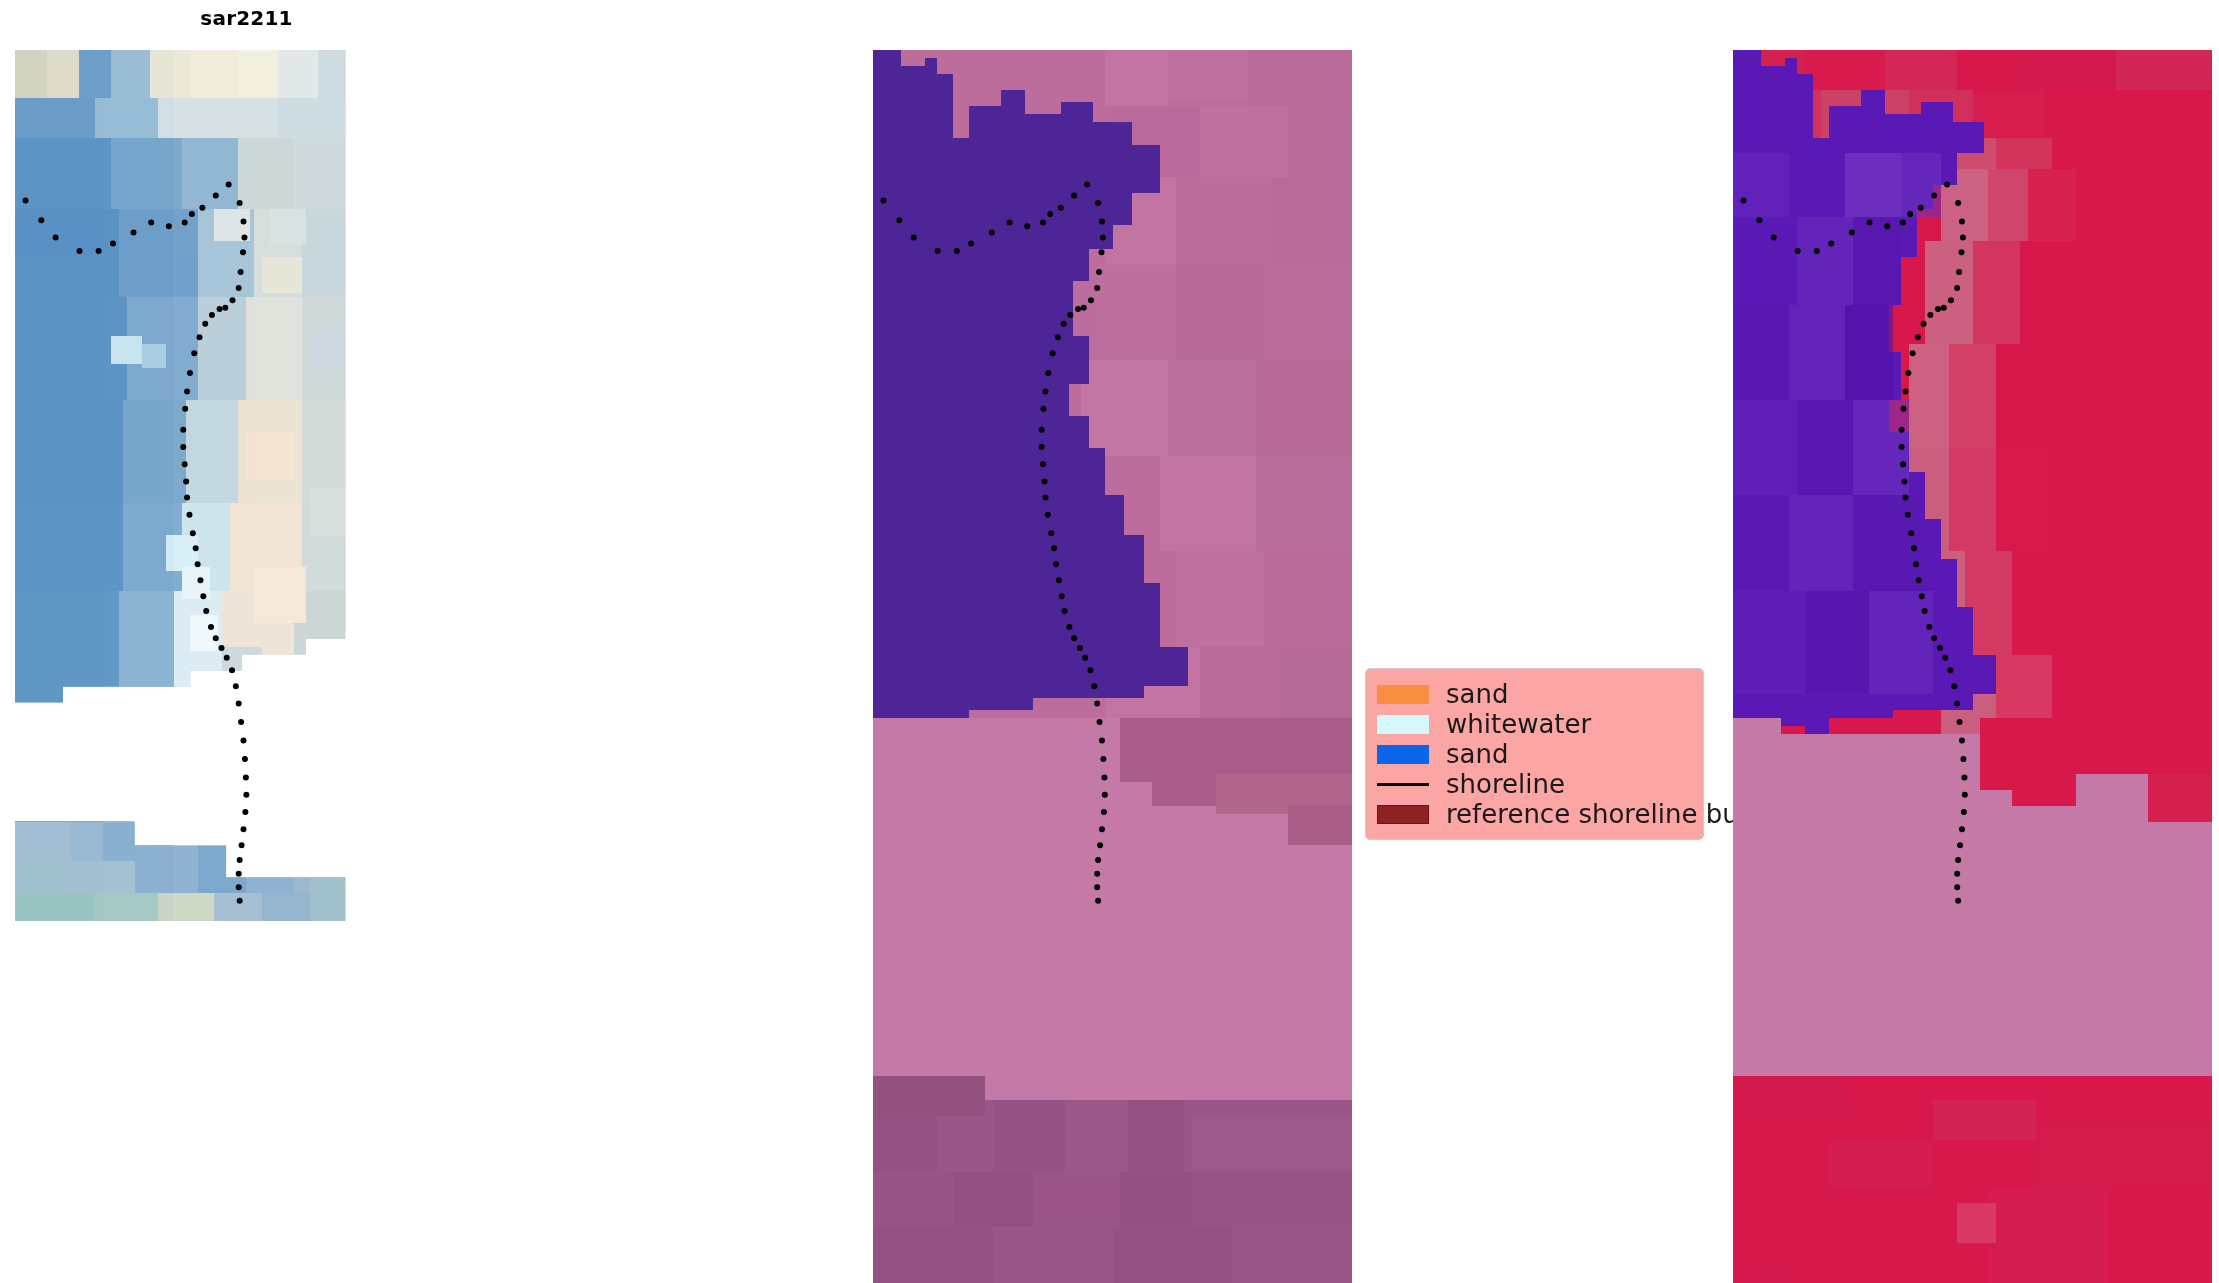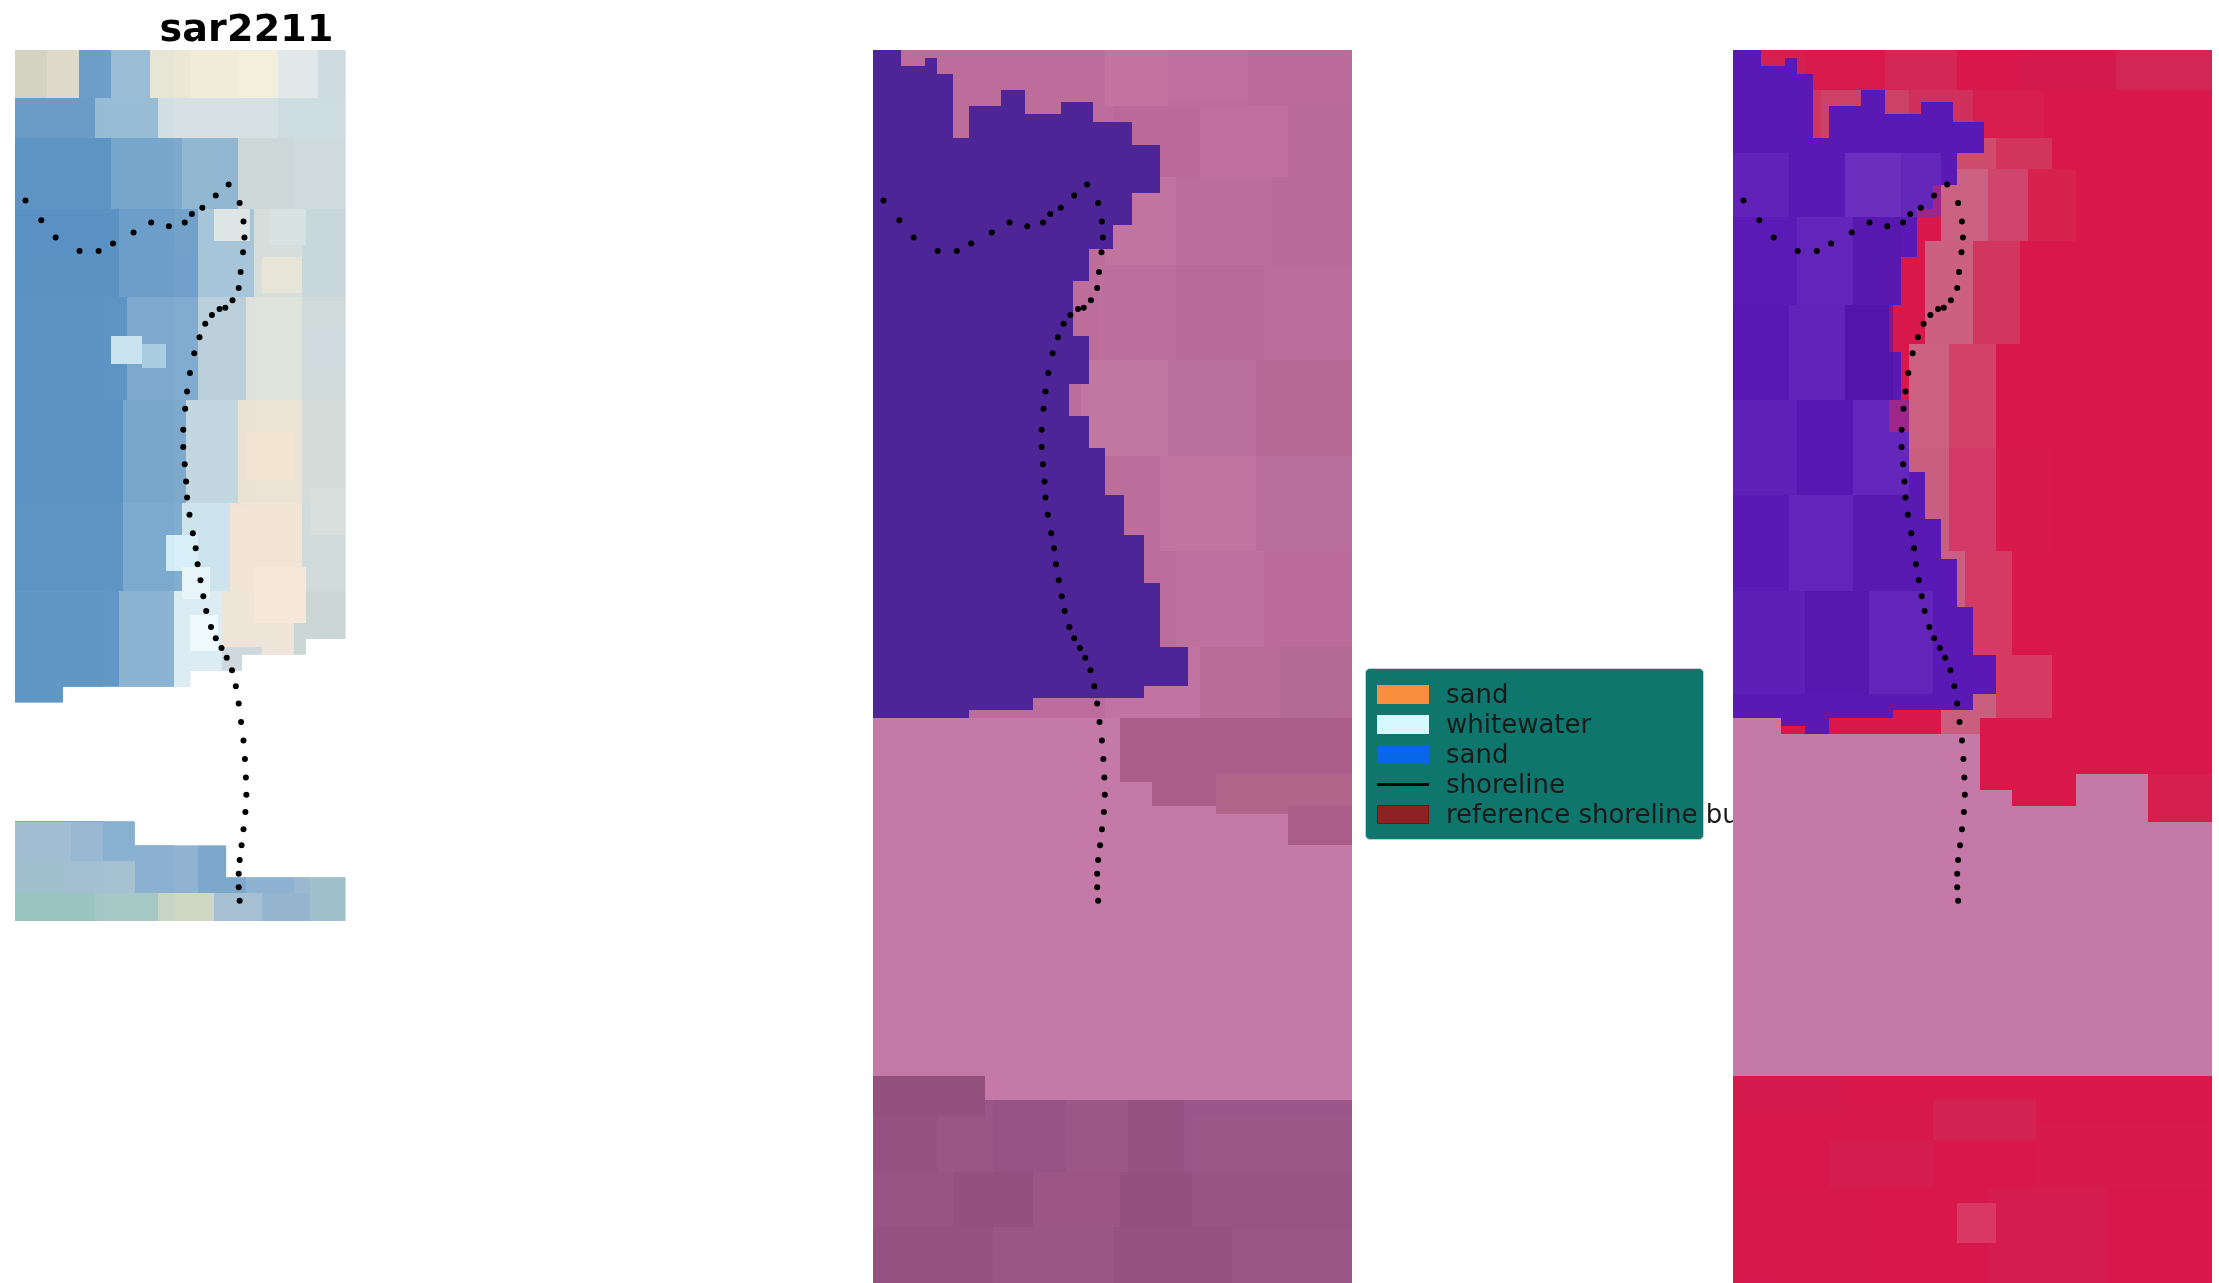--- a/index.html
+++ b/index.html
@@ -22,21 +22,21 @@
     width: 2219px;
     height: 1283px;
     background: #ffffff;
   }
 
   
   .panel-title {
     position: absolute;
     text-align: center;
     font-weight: bold;
-    font-size: 38px;
+    font-size: 20px;
     color: #000000;
     letter-spacing: 0.2px;
     white-space: nowrap;
     font-family: "DejaVu Sans", "Liberation Sans", sans-serif;
   }
 
   
   .axes {
     position: absolute;
     overflow: hidden;
@@ -49,21 +49,21 @@
     position: absolute;
     left: 0; top: 0;
     width: 100%;
     height: 100%;
     pointer-events: none;
   }
 
   
   .legend-box {
     position: absolute;
-    background: #0f766e;
+    background: #fca5a5;
     border: 1.2px solid #cccccc;
     border-radius: 5px;
     box-sizing: border-box;
     padding: 10px 20px 10px 11px;
   }
   .legend-row {
     display: flex;
     align-items: center;
     height: 30px;
   }

